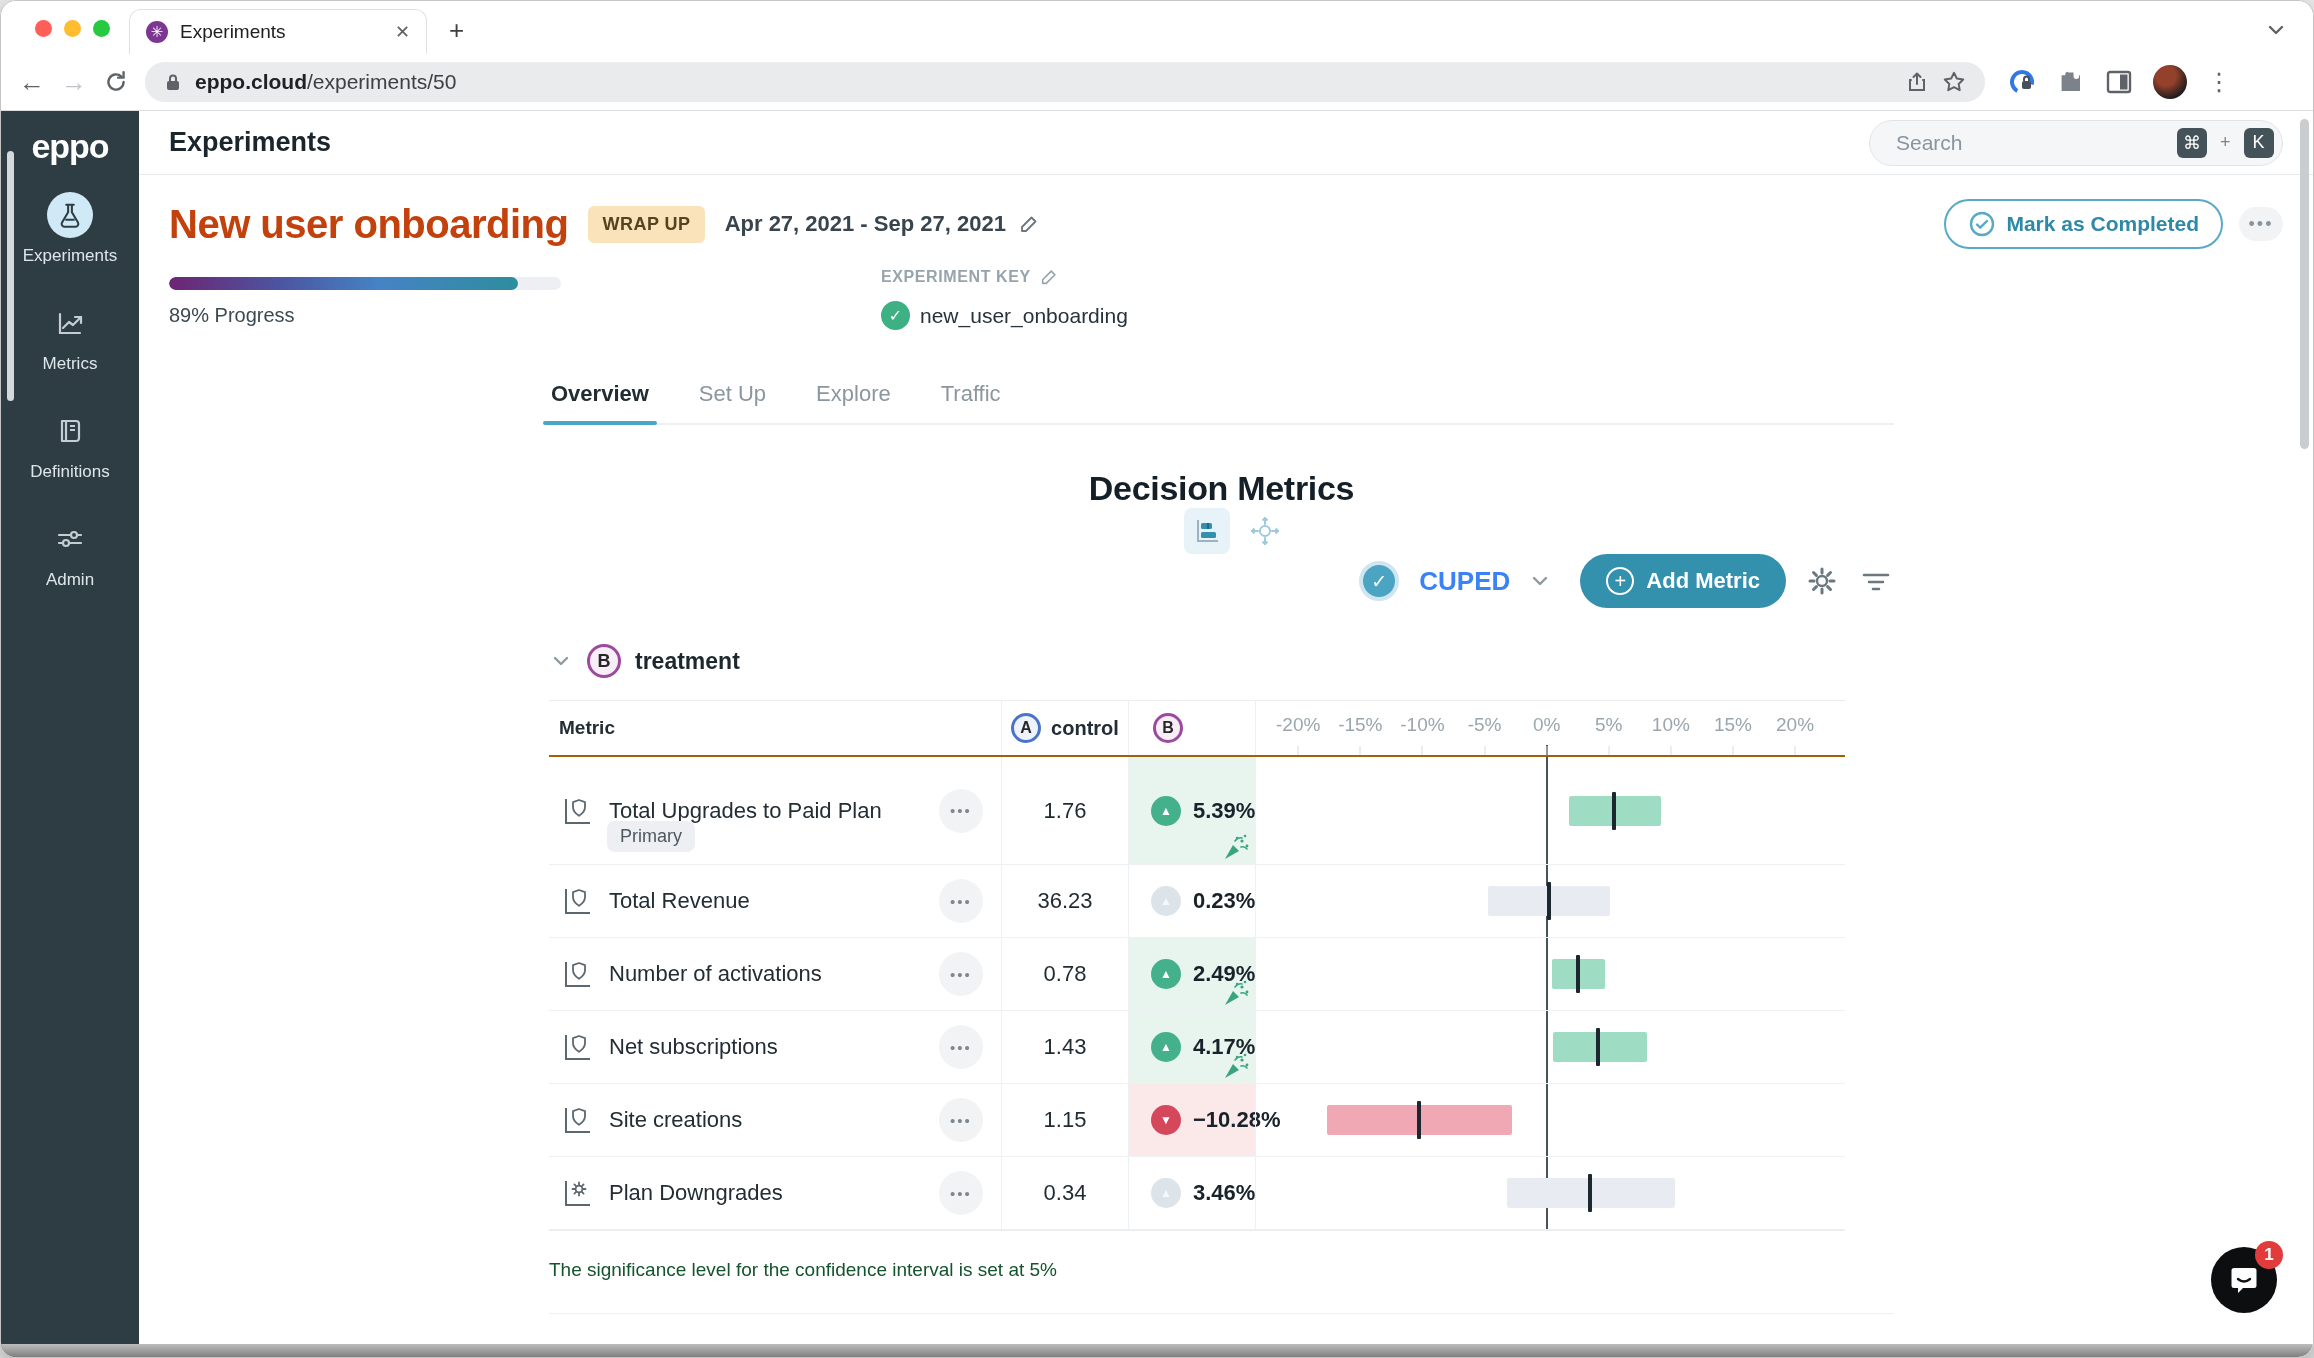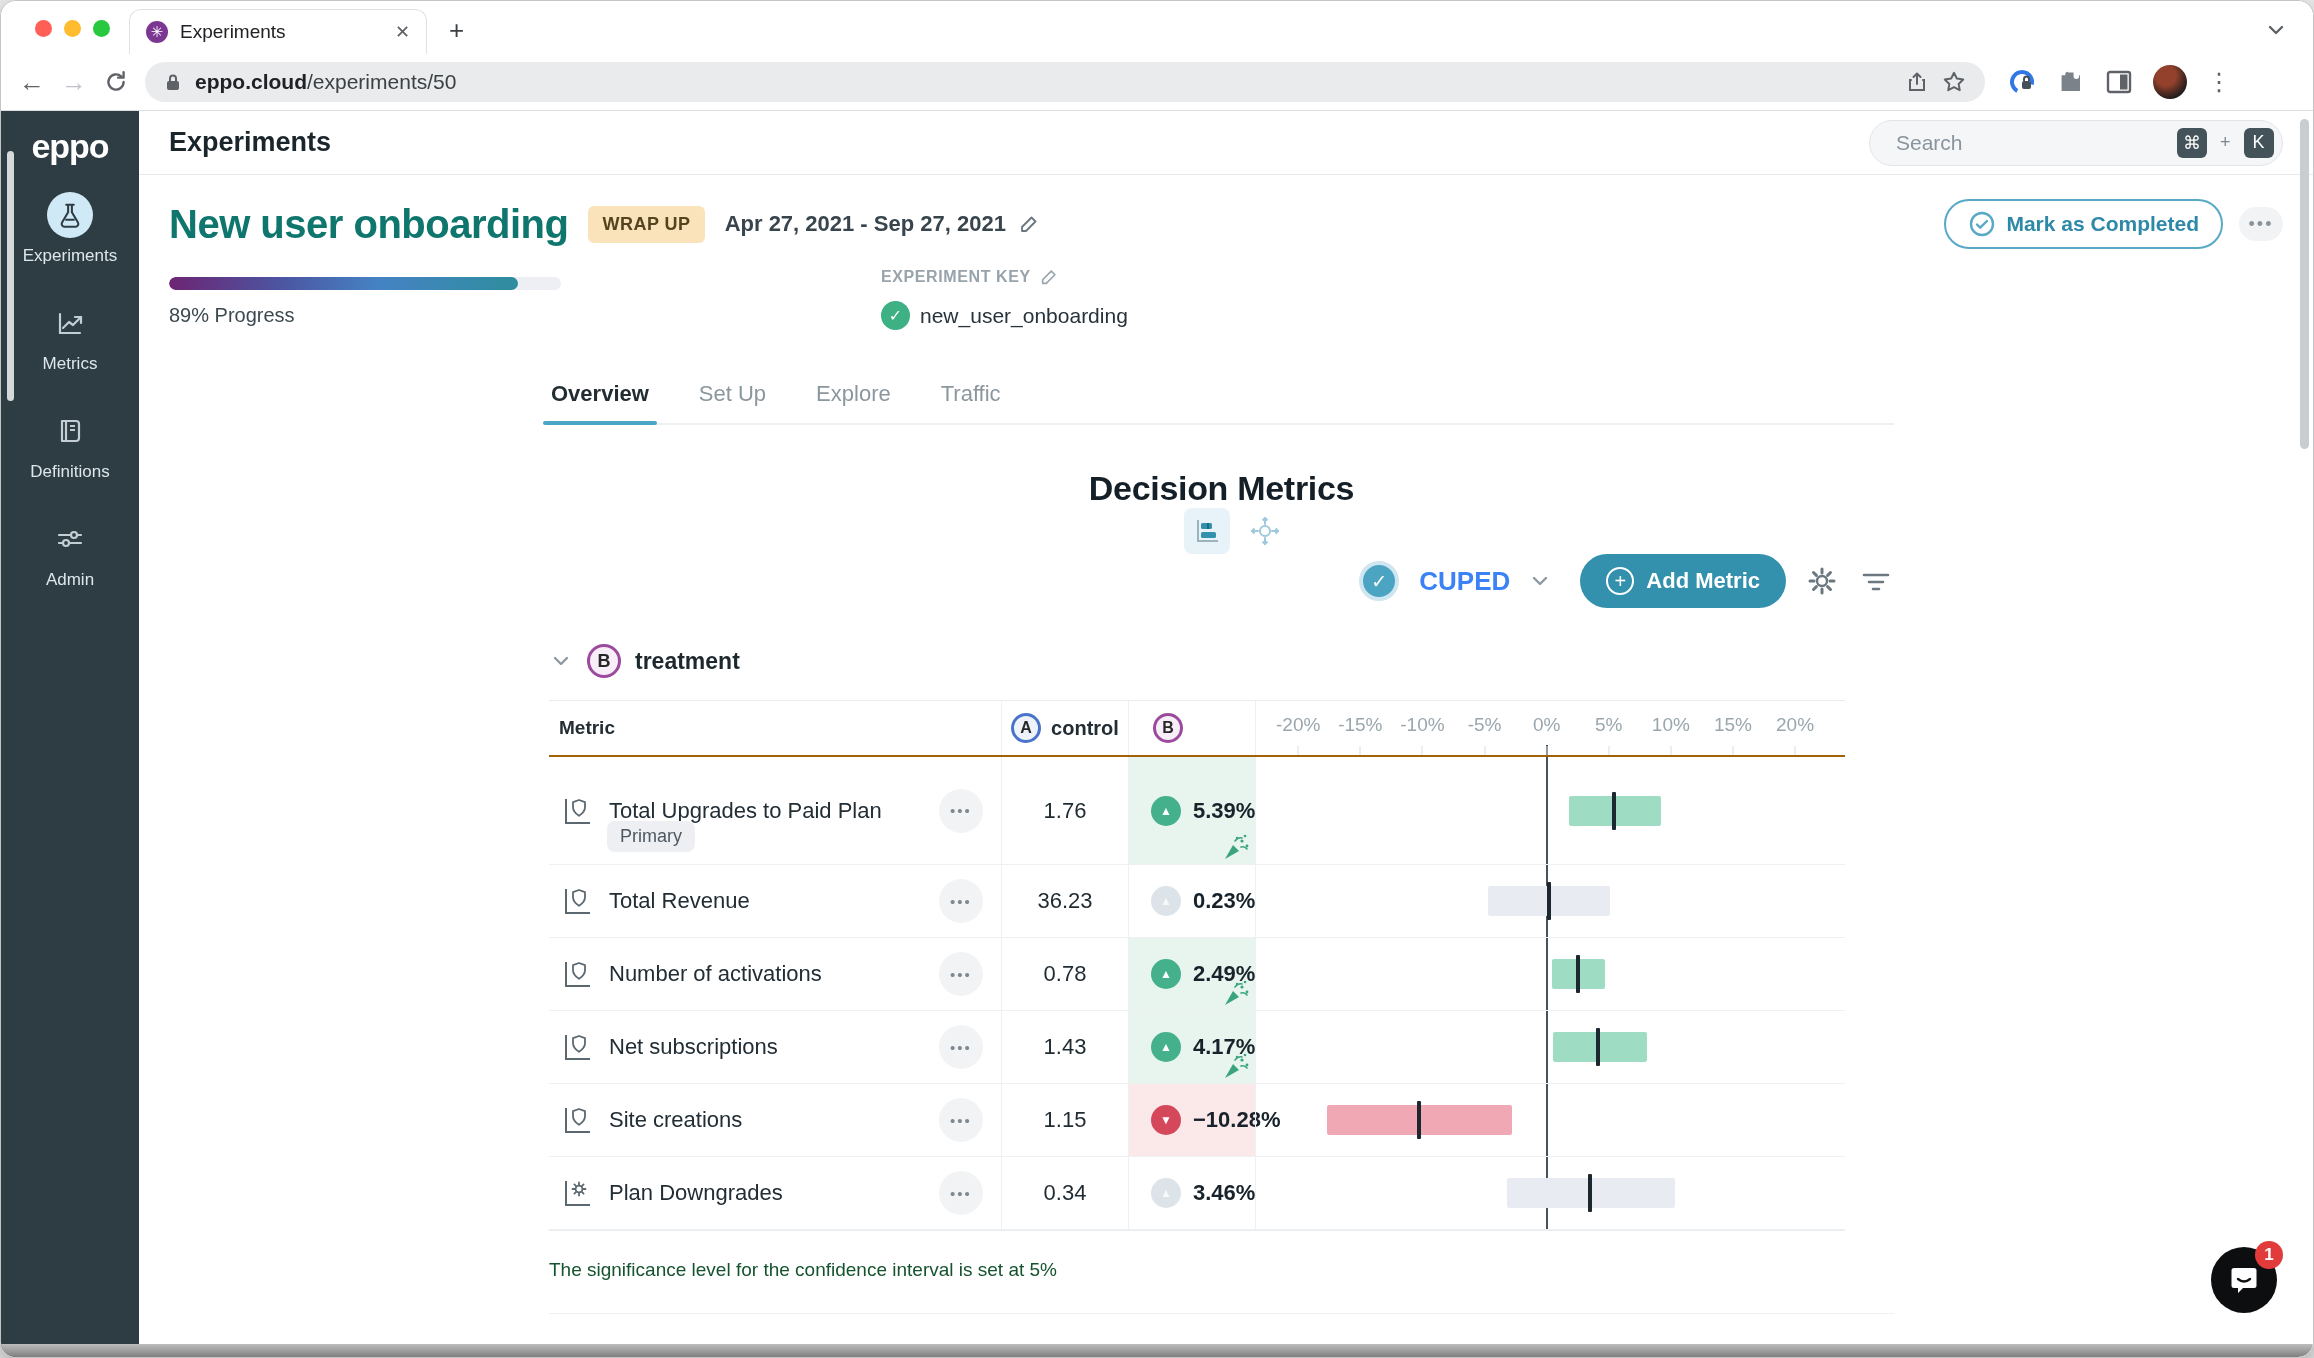--- a/index.html
+++ b/index.html
@@ -44,21 +44,21 @@
   .topbar h1 { font-size:27px; font-weight:700; color:#1b262c; }
   .search { margin-left:auto; width:414px; height:46px; border:1px solid #e1e5e8; background:#f4f6f7; border-radius:26px; display:flex; align-items:center; padding:0 12px 0 16px; gap:10px; }
   .search input { border:none; outline:none; background:transparent; font-size:21px; color:#333; flex:1; font-family:inherit; }
   .search input::placeholder { color:#8a949e; }
   .kbd { min-width:30px; height:30px; background:#44525a; color:#fff; border-radius:6px; font-size:18px; display:flex; align-items:center; justify-content:center; padding:0 5px; }
   .kbd-plus { color:#7a868d; font-size:18px; margin:0 3px; }
 
   
   .exp-head { position:relative; padding:24px 30px 0 30px; }
   .title-row { display:flex; align-items:center; gap:20px; }
-  .title-row h2 { font-size:40px; font-weight:800; color:#0f766e; letter-spacing:-.5px; }
+  .title-row h2 { font-size:40px; font-weight:800; color:#c2410c; letter-spacing:-.5px; }
   .badge-wrapup { background:#fae3ba; color:#54431f; font-size:18px; font-weight:700; padding:8px 14px; border-radius:6px; letter-spacing:.5px; }
   .date-range { font-size:22px; color:#39454d; font-weight:600; }
   .edit-ic { margin-left:-8px; }
   .head-actions { margin-left:auto; display:flex; align-items:center; gap:16px; }
   .btn-complete { display:flex; align-items:center; gap:10px; border:2px solid #57a9c6; color:#2e88a8; font-size:21px; font-weight:700; border-radius:25px; padding:9px 22px; background:#fff; cursor:pointer; font-family:inherit; }
   .btn-more { width:44px; height:34px; border-radius:17px; background:#f1f3f5; color:#8a949c; font-size:18px; letter-spacing:2px; display:flex; align-items:center; justify-content:center; border:none; }
 
   .meta-row { position:relative; height:104px; margin-top:18px; }
   .progress-wrap { position:absolute; left:0; top:10px; width:392px; }
   .progress-track { height:13px; border-radius:7px; background:#edeff5; overflow:hidden; }

